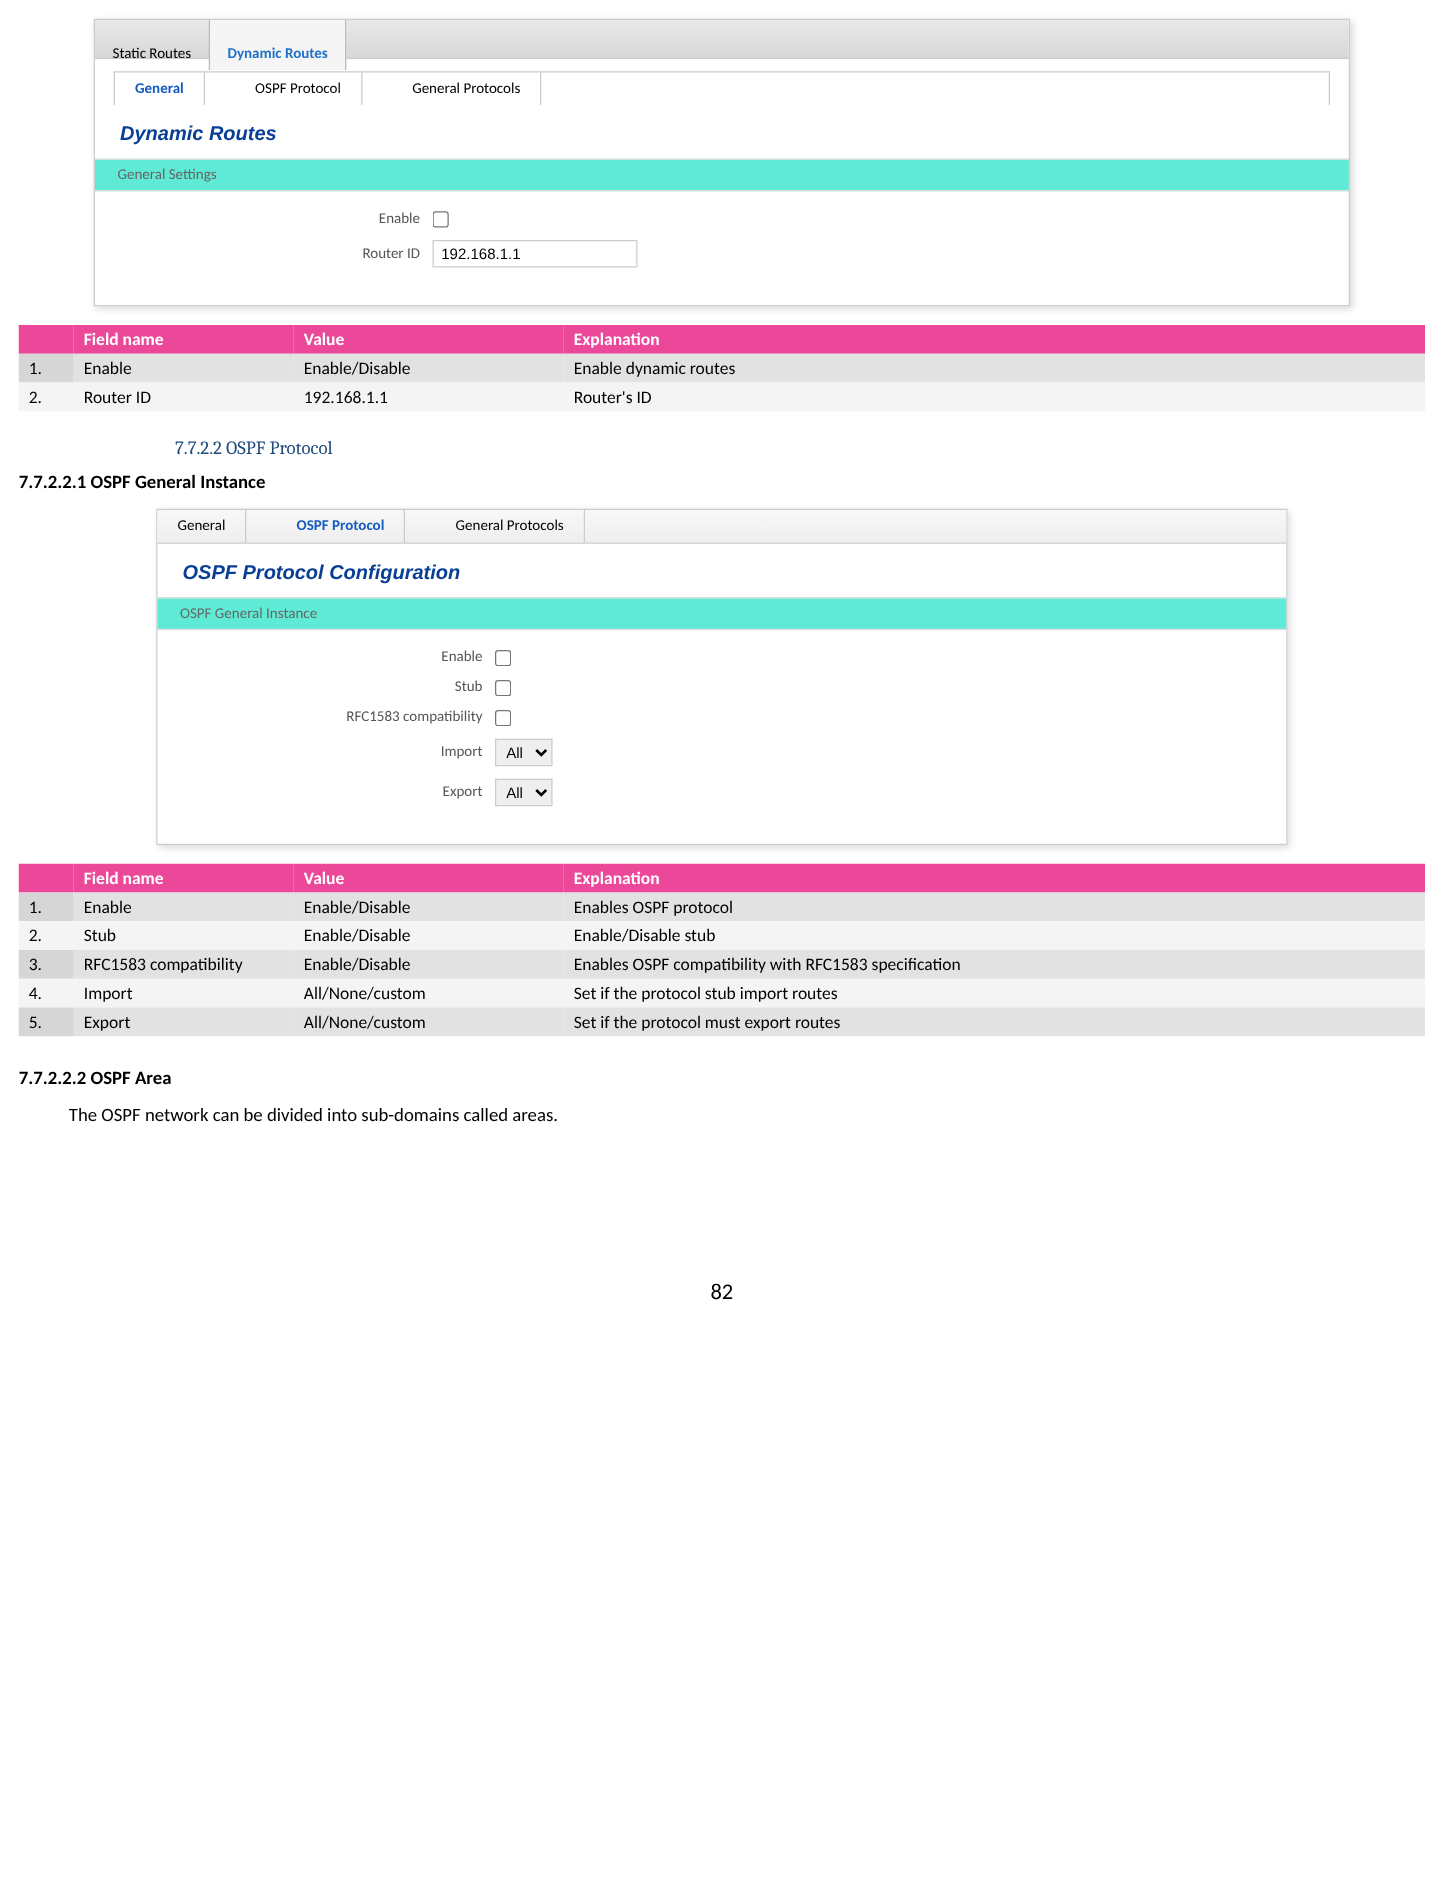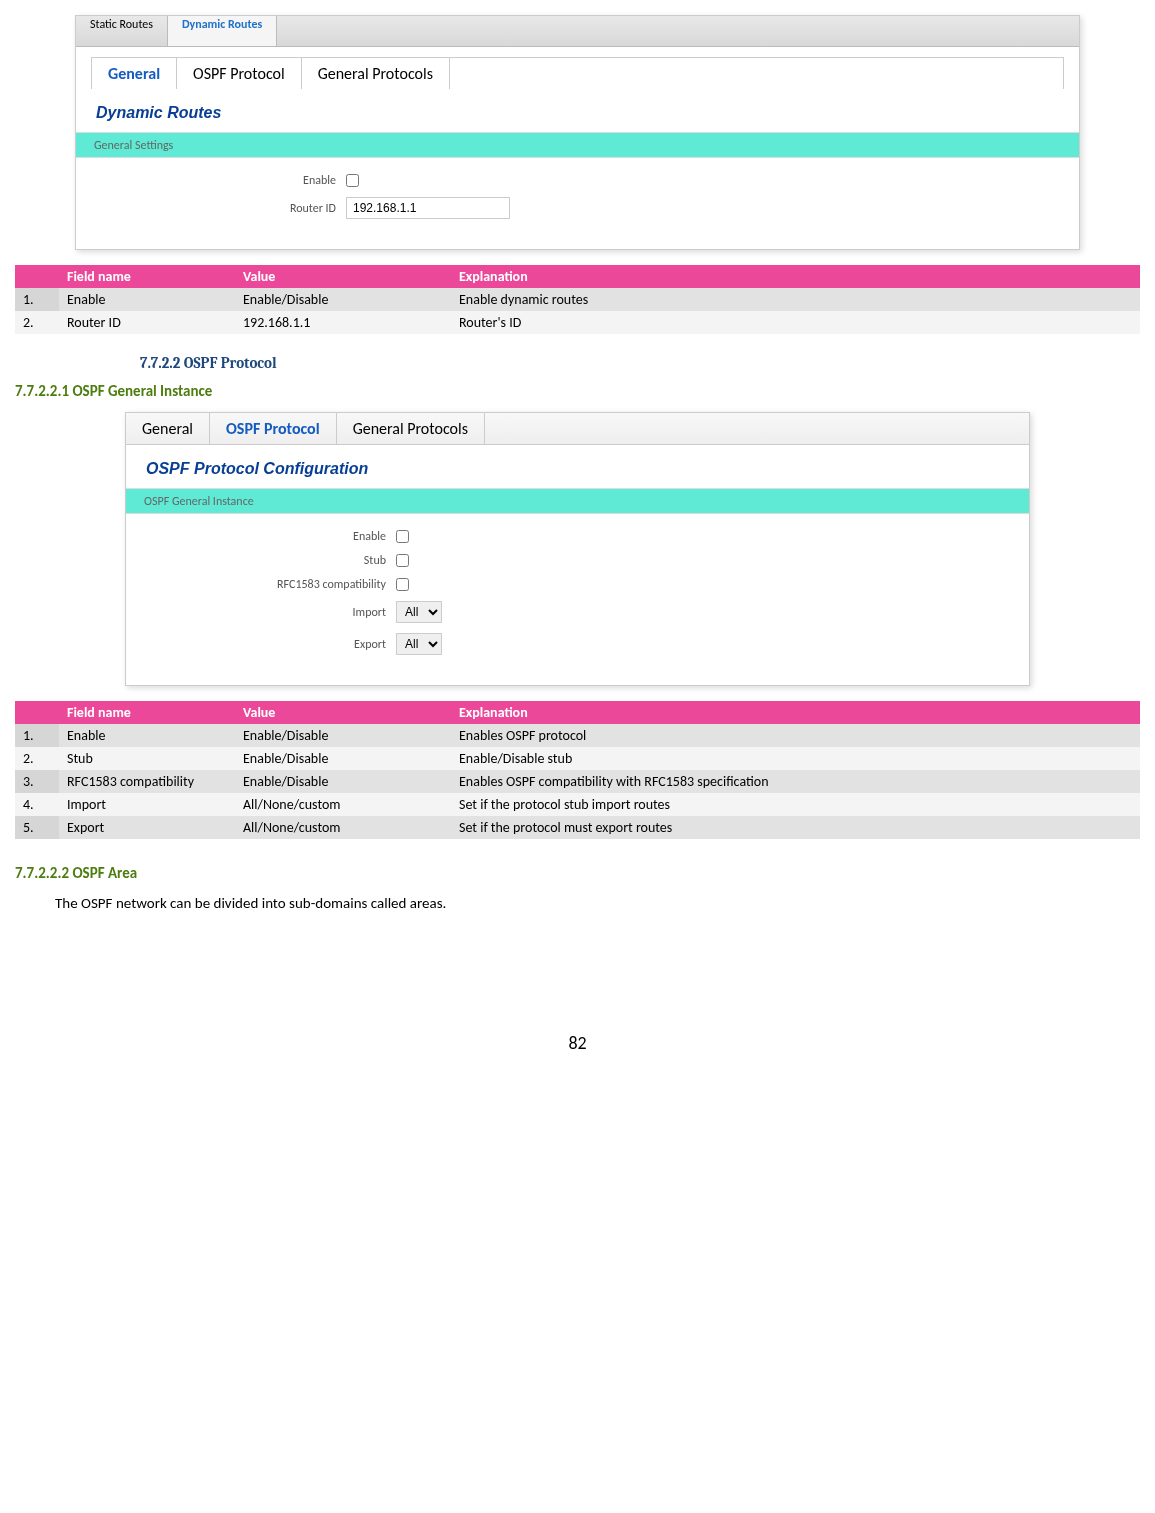--- a/index.html
+++ b/index.html
@@ -22,33 +22,34 @@
   }
   .top-tabs {
     background: linear-gradient(#e8e8e8, #d8d8d8);
     border-bottom: 1px solid #bbb;
     height: 30px;
     display: flex;
     align-items: stretch;
     font-size: 12px;
   }
   .top-tab {
-    padding: 1px 14px;
+    padding: 20px 14px;
     border-right: 1px solid #bbb;
   }
   .top-tab.active {
     background: #f5f5f5;
     color: #2171c7;
     font-weight: bold;
   }
   .sub-tabs {
     display: flex;
     margin: 10px 15px 0 15px;
-    font-size: 16px;
+    font-size: 12px;
     border-bottom: 1px solid #ccc;
+    gap: 24px;
   }
   .sub-tabs.top-sub {
     background: #fff;
     border:1px solid #ccc;
     border-bottom:none;
     margin:10px 15px 0 15px;
   }
   .sub-tab {
     padding: 6px 16px;
     border-right: 1px solid #ccc;
@@ -136,27 +137,27 @@
   table.field-table td {
     padding: 3px 8px;
     font-size: 14px;
   }
   table.field-table tr.odd td { background: #e2e2e2; }
   table.field-table tr.even td { background: #f4f4f4; }
   table.field-table td:first-child { background: #f4f4f4 !important; }
   table.field-table tr.odd td:first-child { background: #d6d6d6 !important; }
   .h3-num {
     color: #1f497d;
-    font-weight: bold;
+    font-weight: normal;
     font-family: Cambria, Georgia, serif;
     font-size: 15px;
     margin: 15px 0 10px 125px;
   }
   .h4-num {
-    color: #4d7c0f;
+    color: #000000;
     font-weight: bold;
     font-family: Calibri, Arial, sans-serif;
     font-size: 15px;
     margin: 10px 0 12px 0;
   }
   .body-text {
     margin: 10px 0 0 40px;
     font-size: 15px;
   }
   .page-num {

